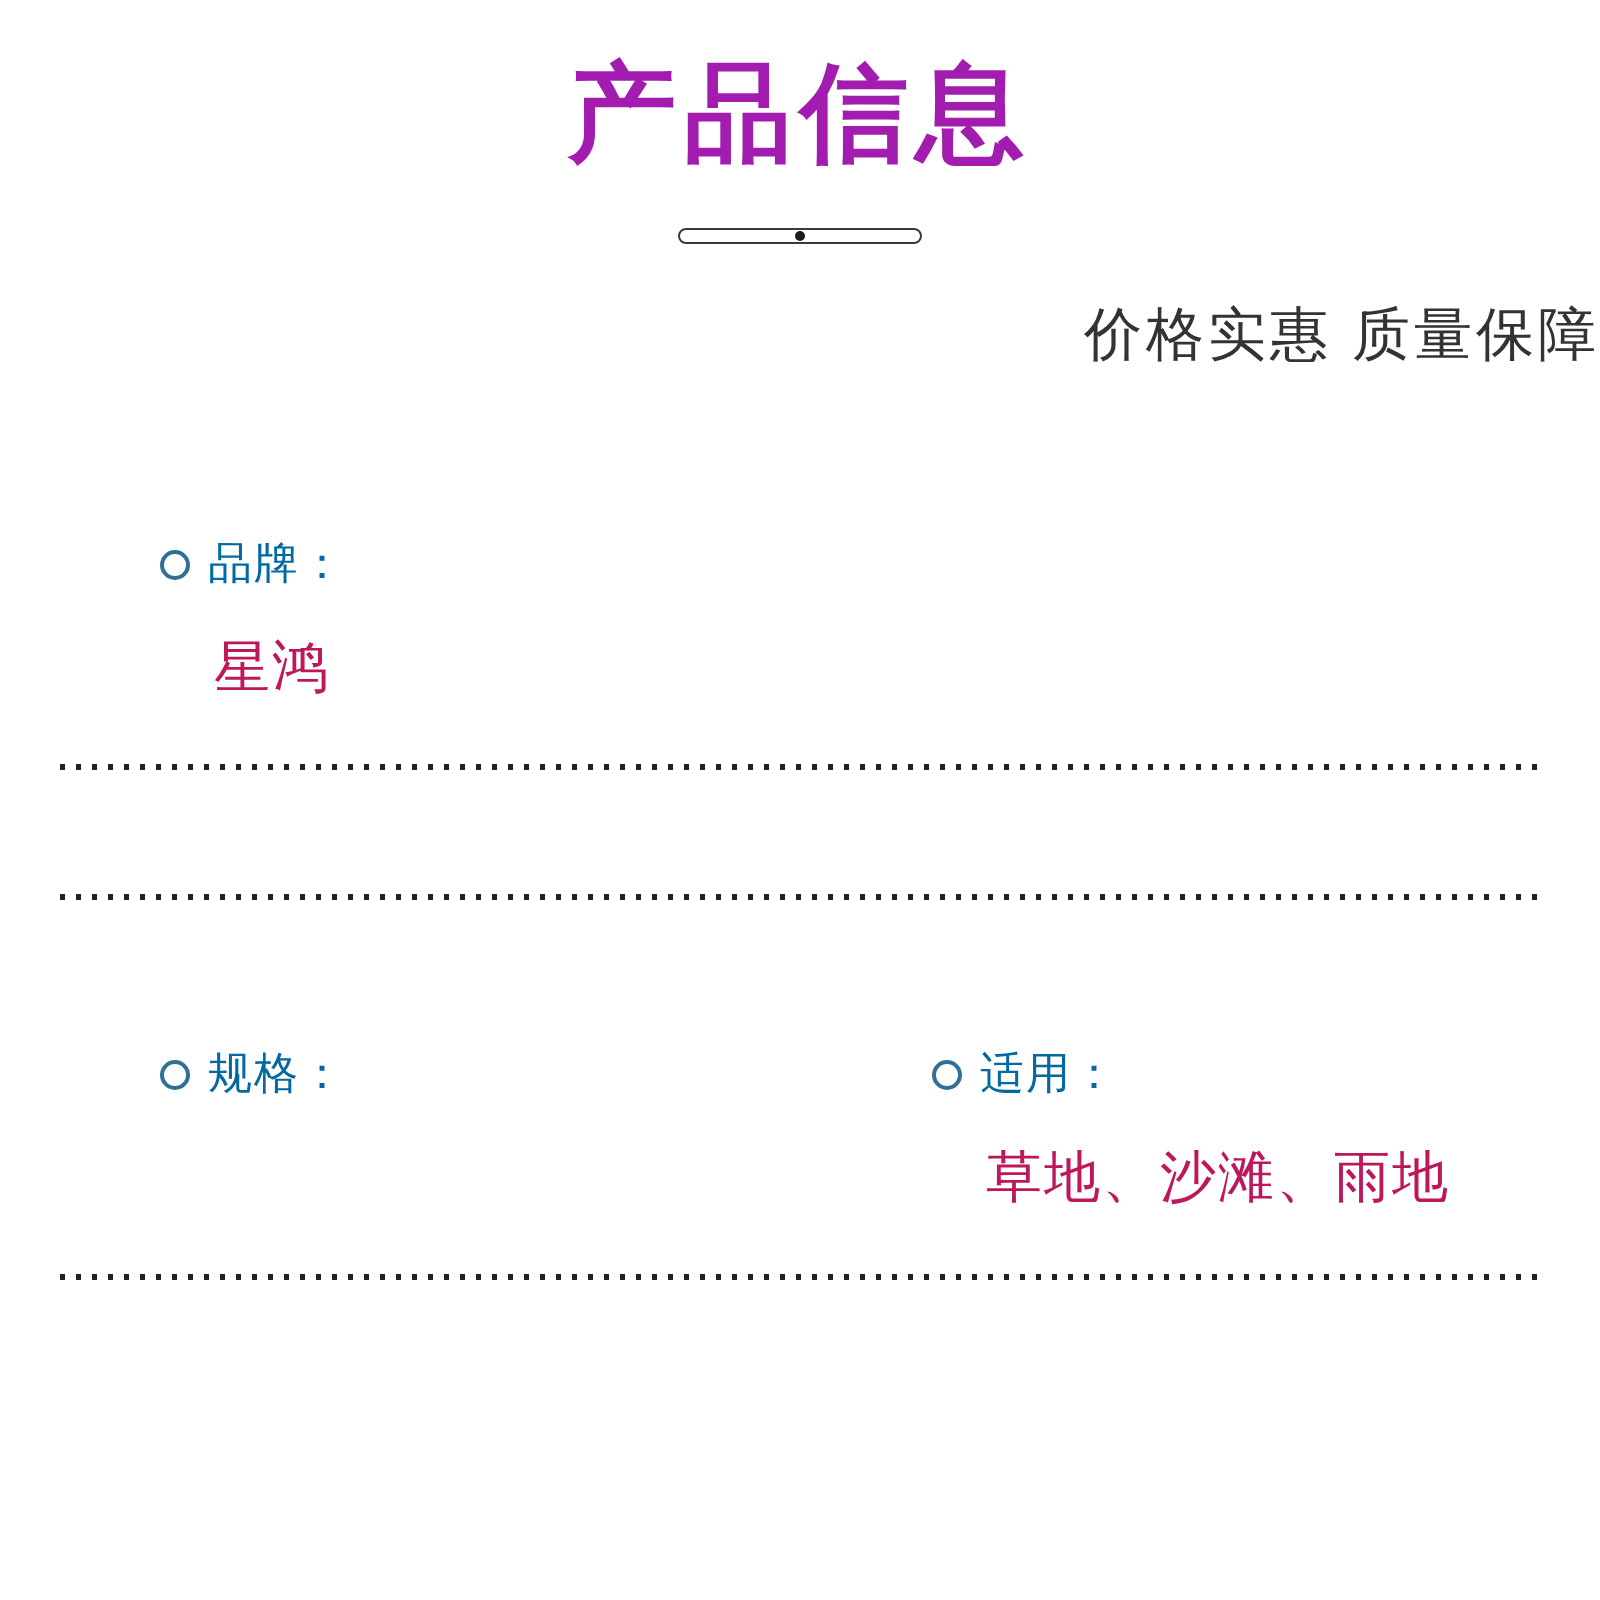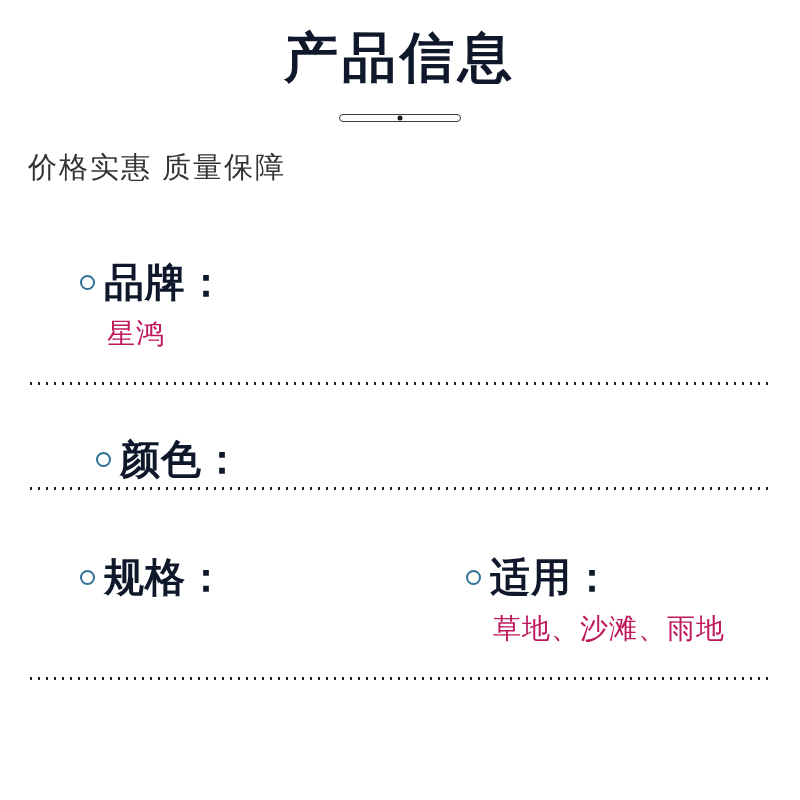--- a/index.html
+++ b/index.html
@@ -10,21 +10,21 @@
     background: #ffffff;
     font-family: "Liberation Sans", sans-serif;
     overflow: hidden;
   }
   .title {
     padding-top: 26px;
     text-align: center;
     font-size: 54px;
     font-weight: 800;
     letter-spacing: 4px;
-    color: #0f172a;
+    color: #a21caf;
     line-height: 1.15;
   }
   .pill-divider {
     position: relative;
     width: 122px;
     height: 8px;
     margin: 26px auto 0 auto;
     border: 1.5px solid #3a3a3a;
     border-radius: 6px;
     box-sizing: border-box;
@@ -35,25 +35,24 @@
     left: 50%;
     top: 50%;
     width: 5px;
     height: 5px;
     background: #1a1a1a;
     border-radius: 50%;
     transform: translate(-50%, -50%);
   }
   .subtitle {
     margin-top: 26px;
-    text-align: left;
+    text-align: right;
     font-size: 29px;
     color: #333333;
     letter-spacing: 2px;
-    padding-left: 28px;
   }
   .info {
     margin: 0 30px;
   }
   .grid-row {
     display: flex;
   }
   .grid-row.r1 { margin-top: 74px; }
   .grid-row.r2 { margin-top: 54px; }
   .grid-row.r3 { margin-top: 67px; }
@@ -72,25 +71,24 @@
   .circle {
     width: 15px;
     height: 15px;
     border: 2.5px solid #2e7195;
     border-radius: 50%;
     box-sizing: border-box;
     flex: none;
     background: #ffffff;
   }
   .label {
-    font-size: 40px;
-    color: #0f172a;
+    font-size: 22px;
+    color: #0369a1;
     letter-spacing: 1px;
     white-space: nowrap;
-    font-weight: bold;
   }
   .value {
     margin-top: 13px;
     padding-left: 27px;
     font-size: 28px;
     color: #be185d;
     line-height: 37px;
     letter-spacing: 1px;
     white-space: pre-line;
   }
@@ -127,24 +125,20 @@
           <span class="label">品牌：</span>
         </div>
         <div class="value">星鸿</div>
       </div>
     </div>
 
     <div class="dotted-divider d1"></div>
 
     <div class="grid-row r2">
       <div class="cell r">
-        <div class="label-line">
-          <span class="circle"></span>
-          <span class="label">颜色：</span>
-        </div>
       </div>
     </div>
 
     <div class="dotted-divider d2"></div>
 
     <div class="grid-row r3">
       <div class="cell l">
         <div class="label-line">
           <span class="circle"></span>
           <span class="label">规格：</span>

